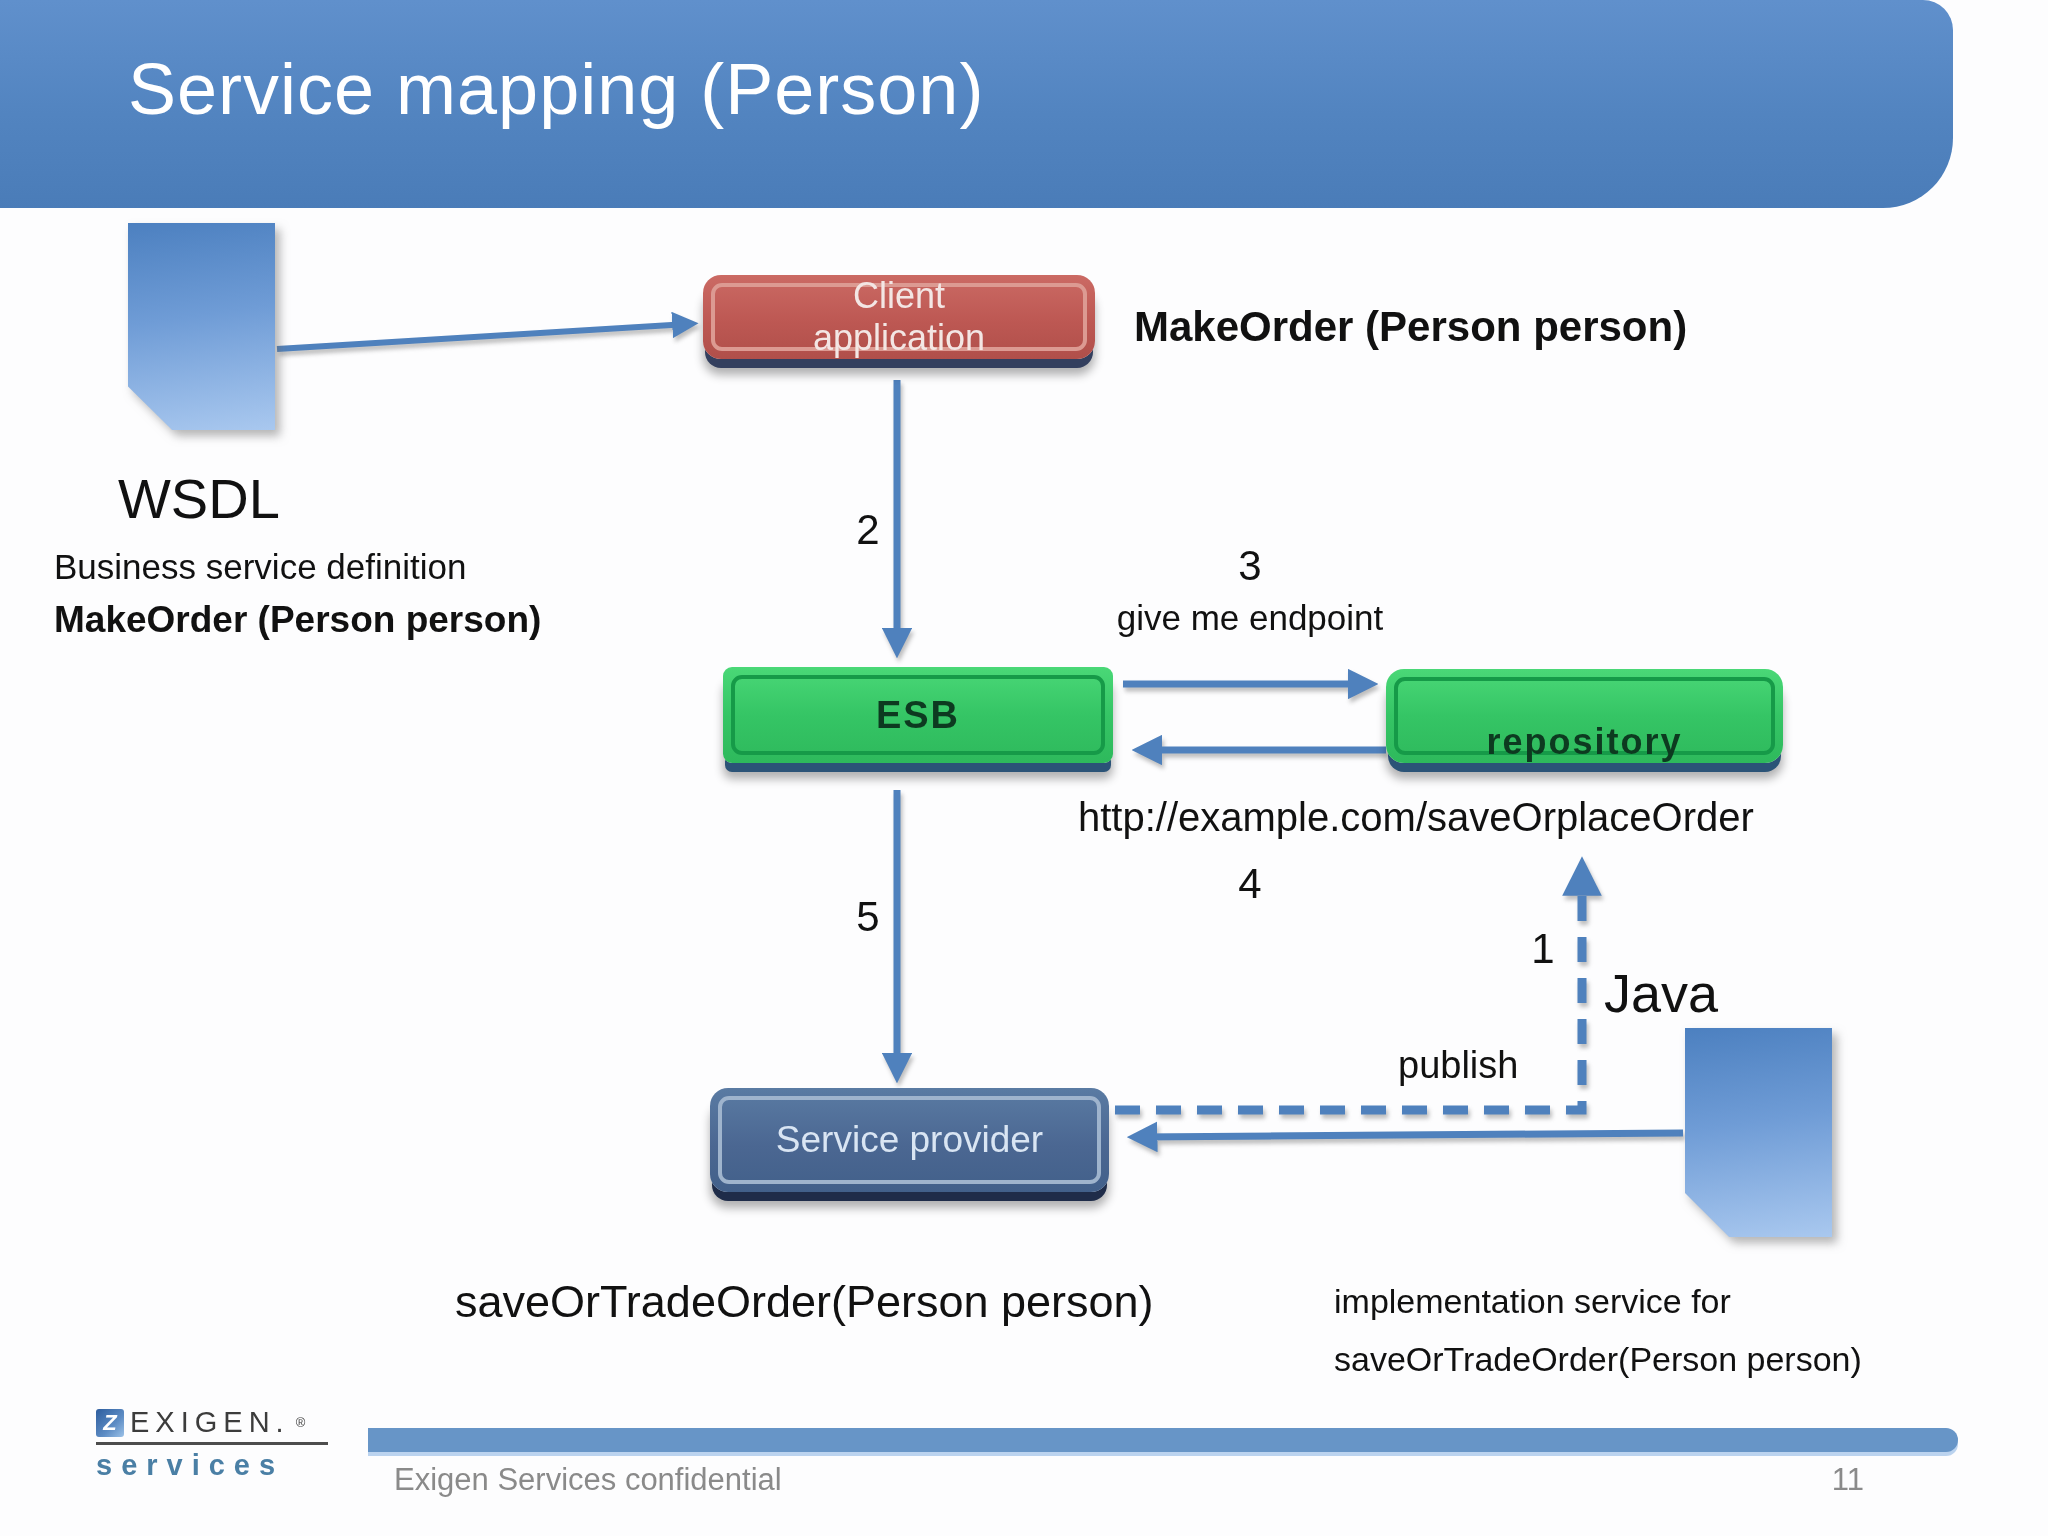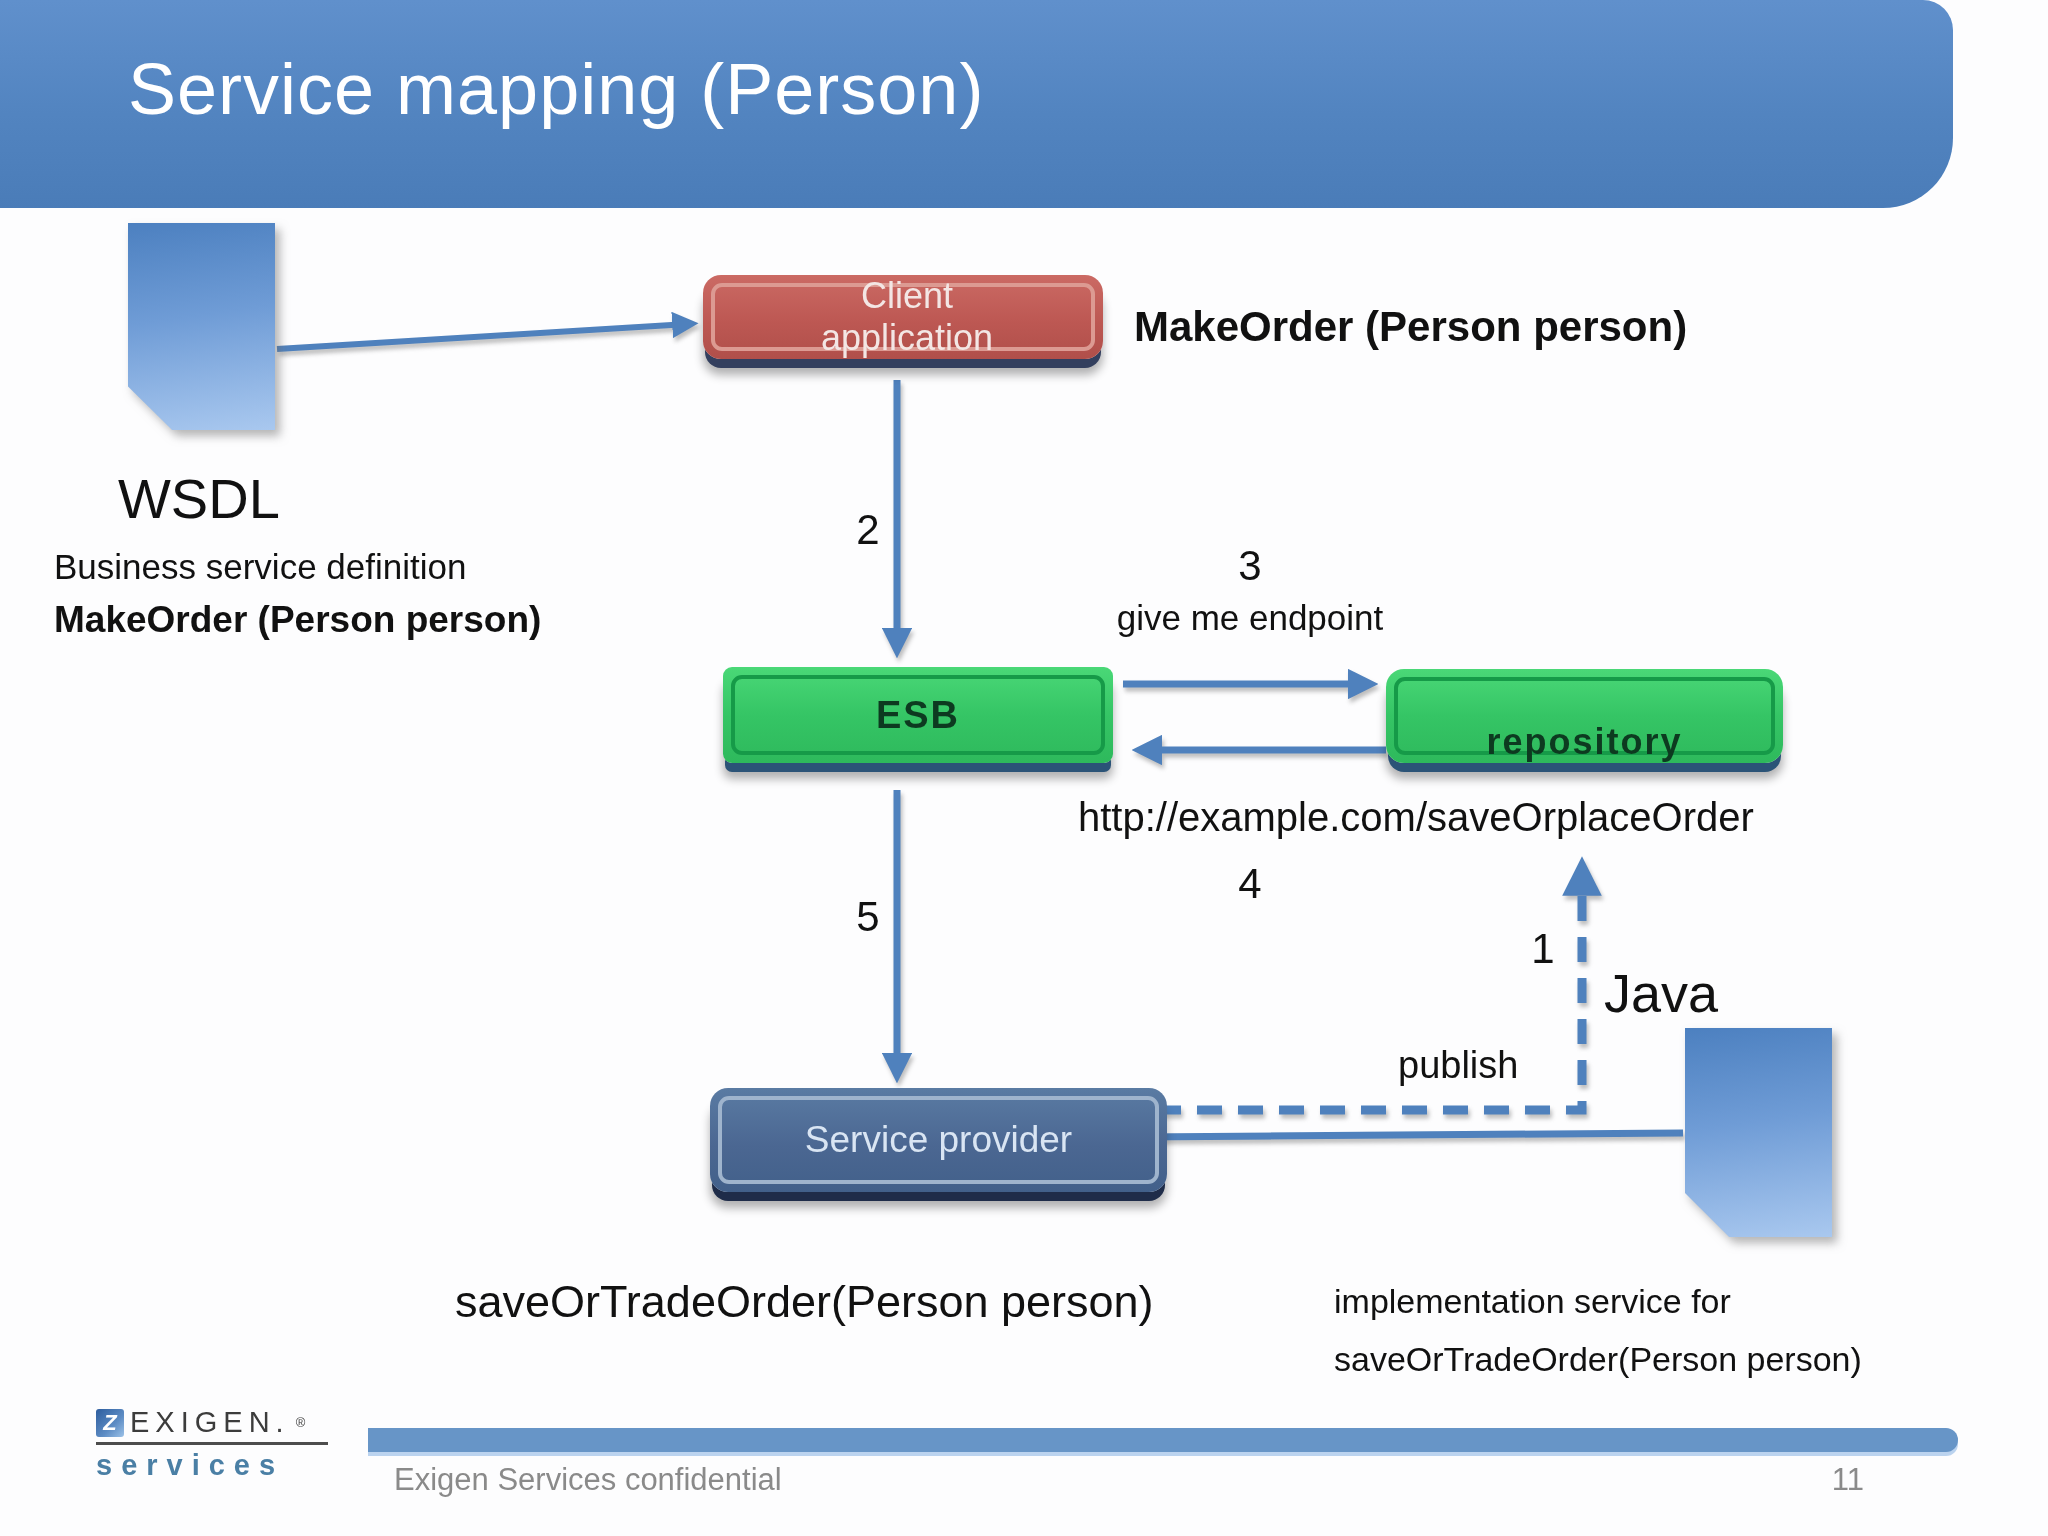--- a/index.html
+++ b/index.html
@@ -105,36 +105,36 @@
   </svg>
 
   <div class="doc-wrap" style="left:128px;top:223px;width:147px;height:207px;">
     <div class="doc-icon"></div>
   </div>
 
   <div class="doc-wrap" style="left:1685px;top:1028px;width:147px;height:209px;">
     <div class="doc-icon"></div>
   </div>
 
-  <div class="box red" style="left:703px;top:275px;width:392px;height:84px;padding-left:8px;">
+  <div class="box red" style="left:703px;top:275px;width:392px;height:84px;">
     <span class="inner"></span>
     <span class="box-label">Client application</span>
   </div>
 
   <div class="box green" style="left:723px;top:667px;width:390px;height:96px;border-radius:9px;">
     <span class="inner"></span>
     <span class="box-label">ESB</span>
   </div>
 
   <div class="box green" style="left:1386px;top:669px;width:397px;height:94px;align-items:flex-end;">
     <span class="inner"></span>
     <span class="box-label" style="font-size:36px">repository</span>
   </div>
 
-  <div class="box navy" style="left:710px;top:1088px;width:457px;height:104px;">
+  <div class="box navy" style="left:710px;top:1088px;width:399px;height:104px;">
     <span class="inner"></span>
     <span class="box-label">Service provider</span>
   </div>
 
   <div class="t" style="left:118px;top:466px;font-size:56px;">WSDL</div>
   <div class="t" style="left:54px;top:547px;font-size:35px;">Business service definition</div>
   <div class="t bold" style="left:54px;top:599px;font-size:37px;">MakeOrder (Person person)</div>
 
   <div class="t bold" style="left:1134px;top:303px;font-size:42px;">MakeOrder (Person person)</div>
 

